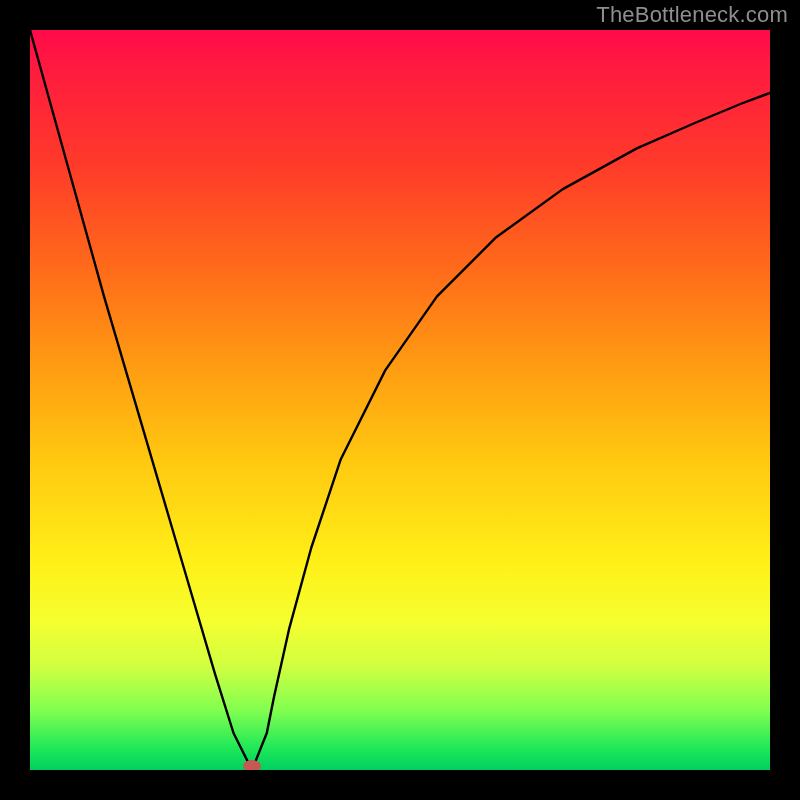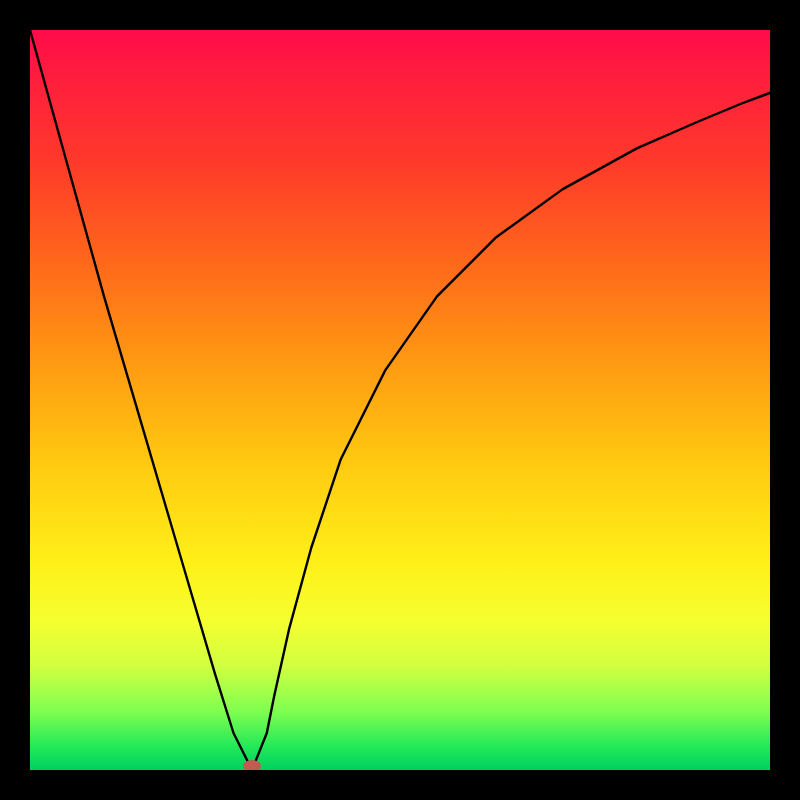--- a/index.html
+++ b/index.html
@@ -56,19 +56,20 @@
     color: #8e8e8e;
     font-size: 22px;
     font-weight: 400;
     letter-spacing: 0.2px;
   }
 </style>
 </head>
 <body>
 
 <div class="frame">
+  <div class="watermark">TheBottleneck.com</div>
   <div class="plot-area">
     <svg class="curve-svg" viewBox="0 0 740 740" preserveAspectRatio="none">
       <path id="curve-path" fill="none" stroke="#000" stroke-width="2.4" stroke-linejoin="round" stroke-linecap="round" d="M 0.00 0.00 L 37.00 133.20 L 74.00 266.40 L 111.00 392.20 L 148.00 518.00 L 185.00 643.80 L 203.50 703.00 L 222.00 740.00 L 236.80 703.00 L 244.20 666.00 L 259.00 599.40 L 281.20 518.00 L 310.80 429.20 L 355.20 340.40 L 407.00 266.40 L 466.20 207.20 L 532.80 159.10 L 606.80 118.40 L 666.00 92.50 L 710.40 74.00 L 740.00 62.90"></path>
       <ellipse id="marker-dot" class="dot" rx="9" ry="6" cx="222.00" cy="736.00"></ellipse>
     </svg>
   </div>
 </div>
 
 </body></html>

